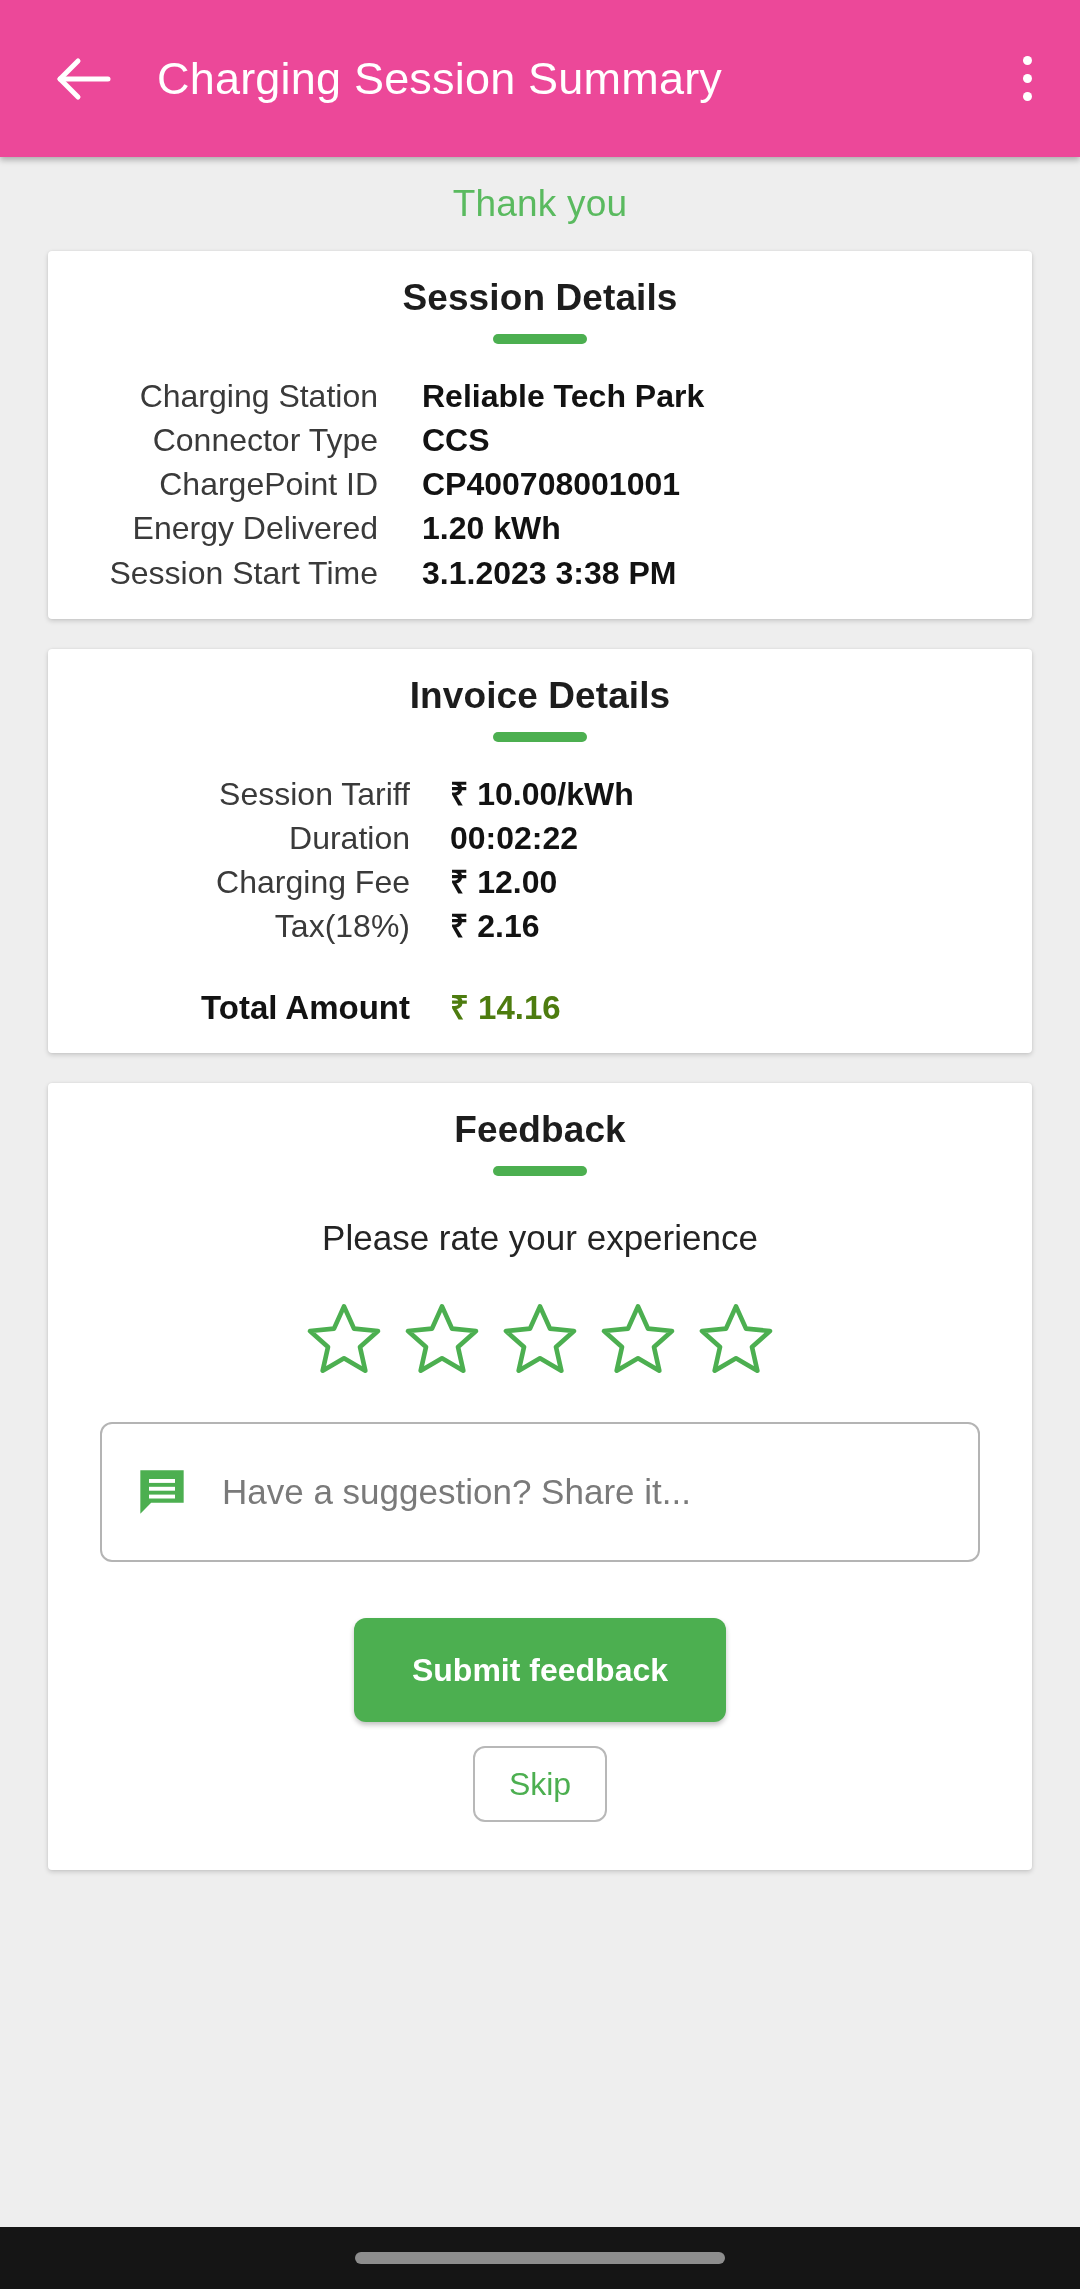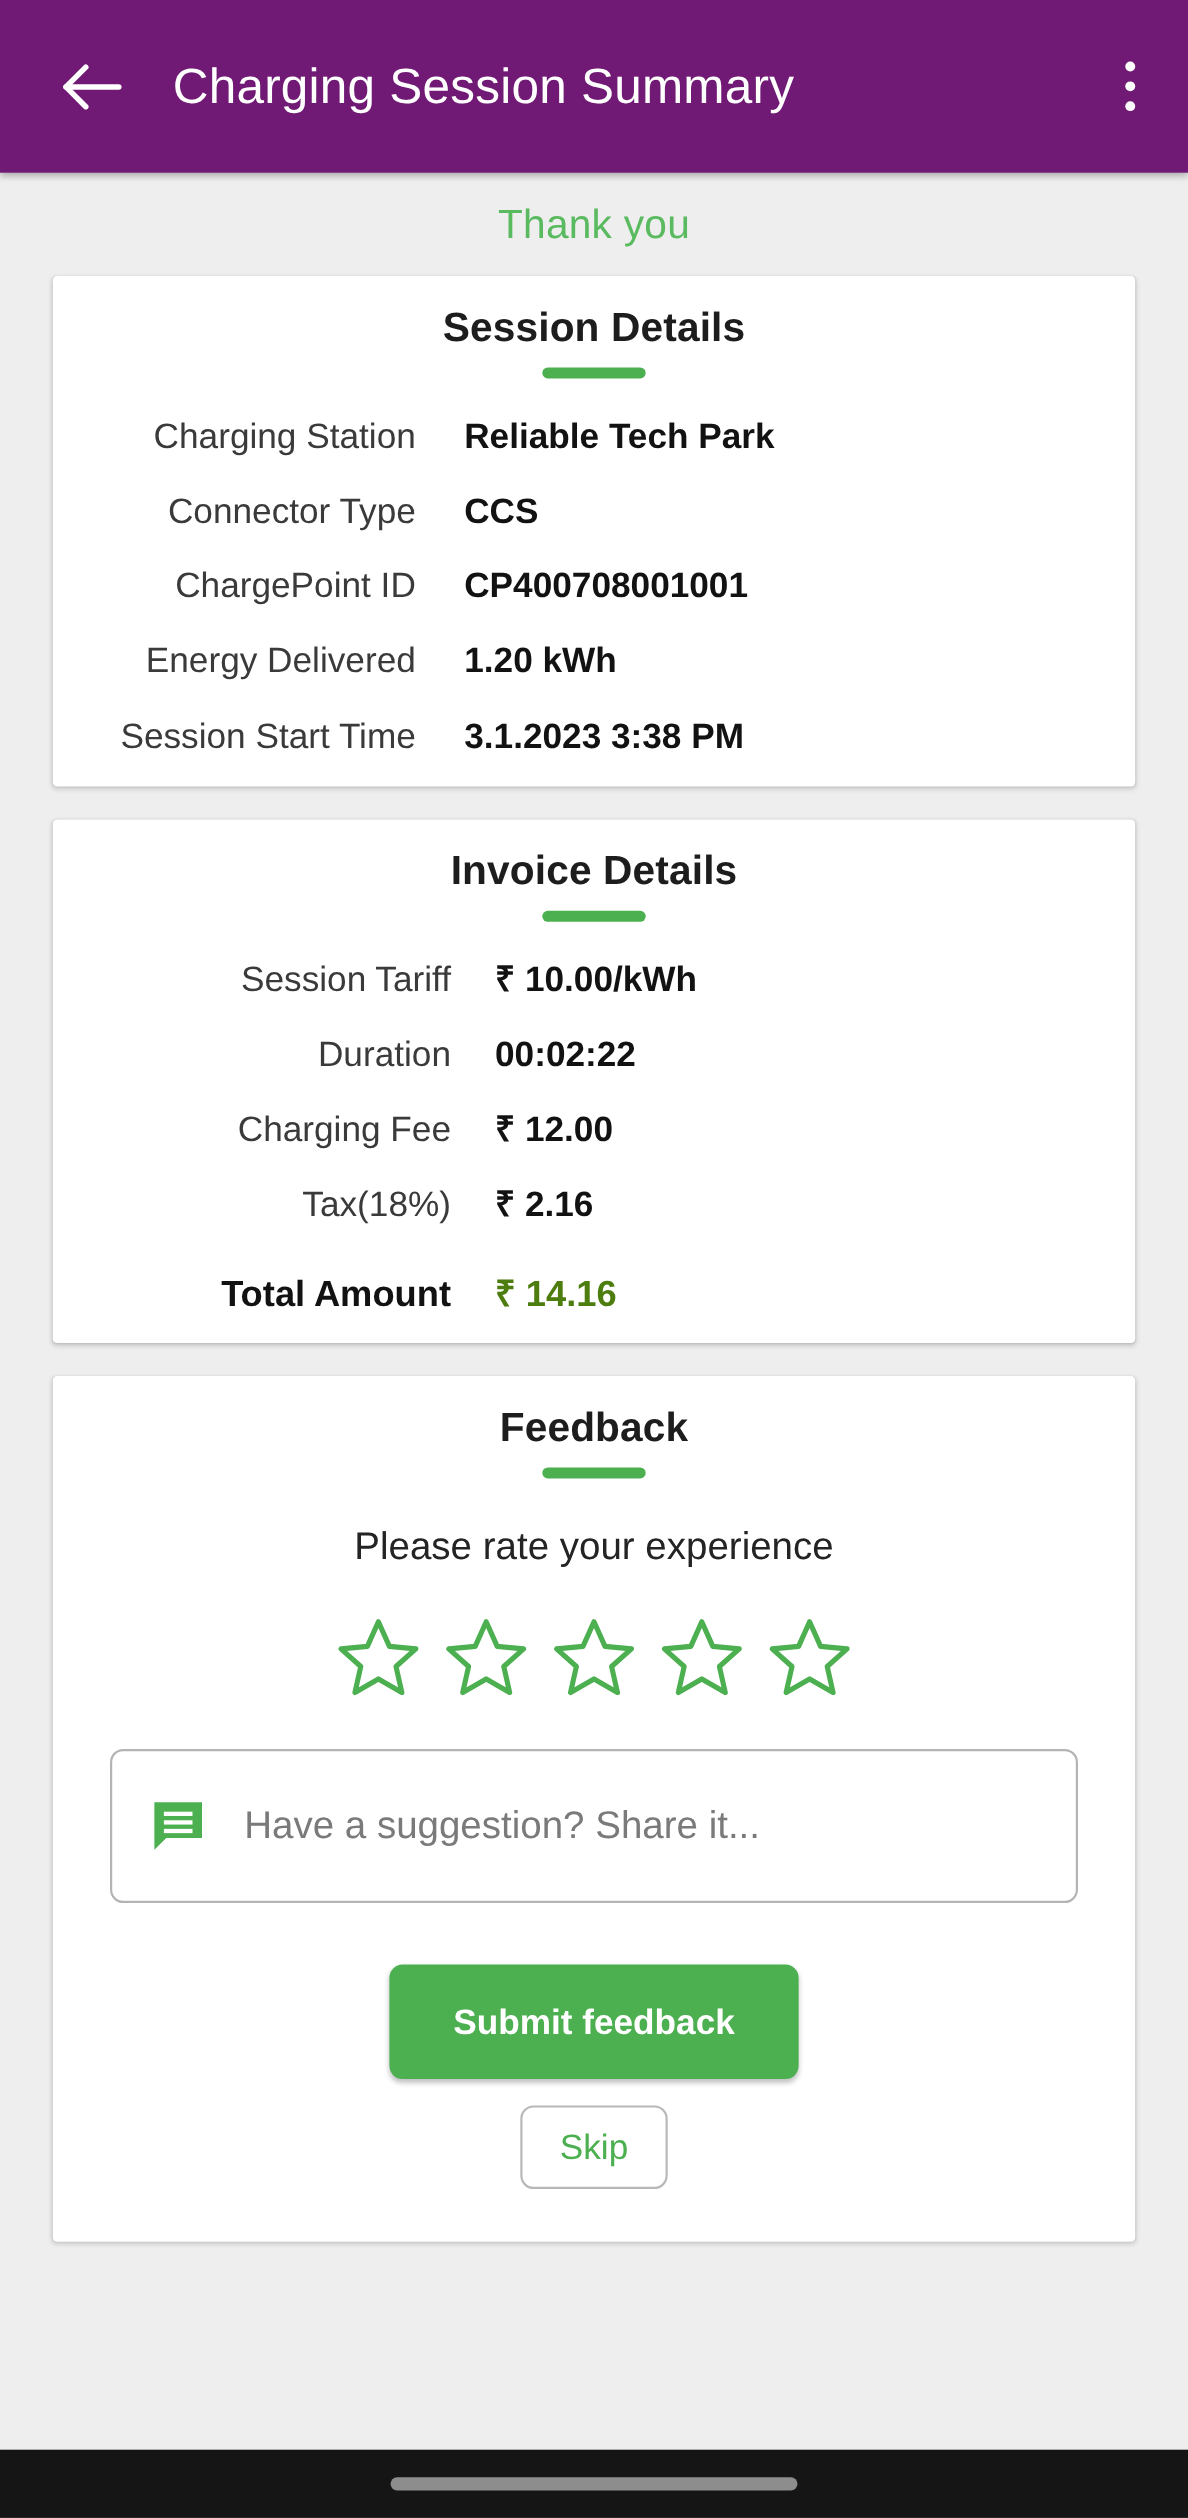--- a/index.html
+++ b/index.html
@@ -15,21 +15,21 @@
     width: 1080px;
     height: 2289px;
     background: #eeeeee;
     display: flex;
     flex-direction: column;
   }
 
   
   .appbar {
     height: 157px;
-    background: #701a75;
+    background: #ec4899;
     display: flex;
     align-items: center;
     padding: 0 18px 0 46px;
     box-shadow: 0 3px 6px rgba(0,0,0,0.28);
     position: relative;
     z-index: 5;
     flex: 0 0 auto;
     justify-content: space-between;
   }
   .back-btn {
@@ -106,21 +106,20 @@
   }
 
   .rows {
     margin-top: 30px;
     padding: 0 0 0 0;
   }
   .row {
     display: flex;
     align-items: baseline;
     line-height: 1.38;
-    margin-top: 24px;
   }
   .row .lbl {
     width: 330px;
     text-align: right;
     font-size: 32px;
     color: #3a3a3a;
     font-weight: 400;
     flex: 0 0 auto;
   }
   .row .val {

